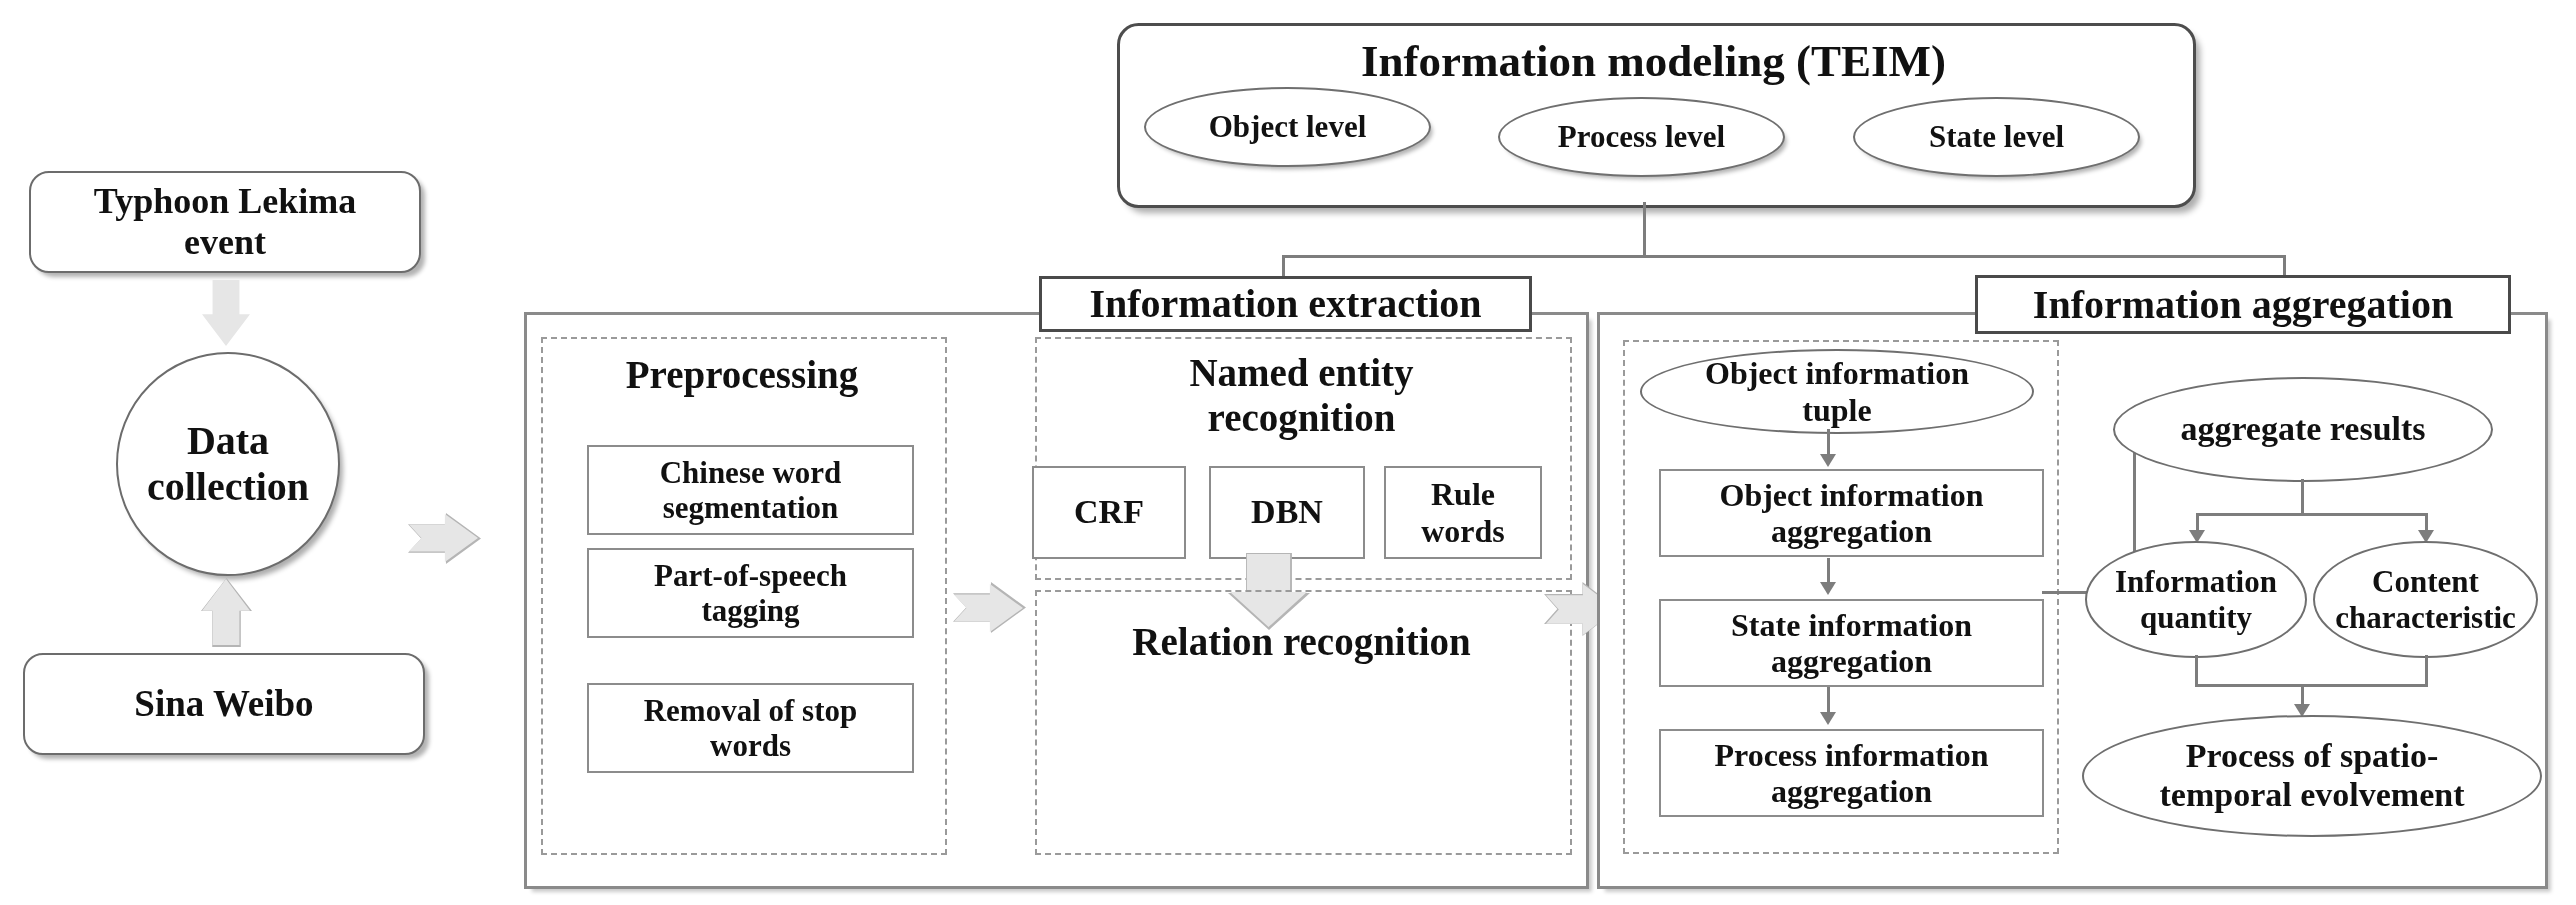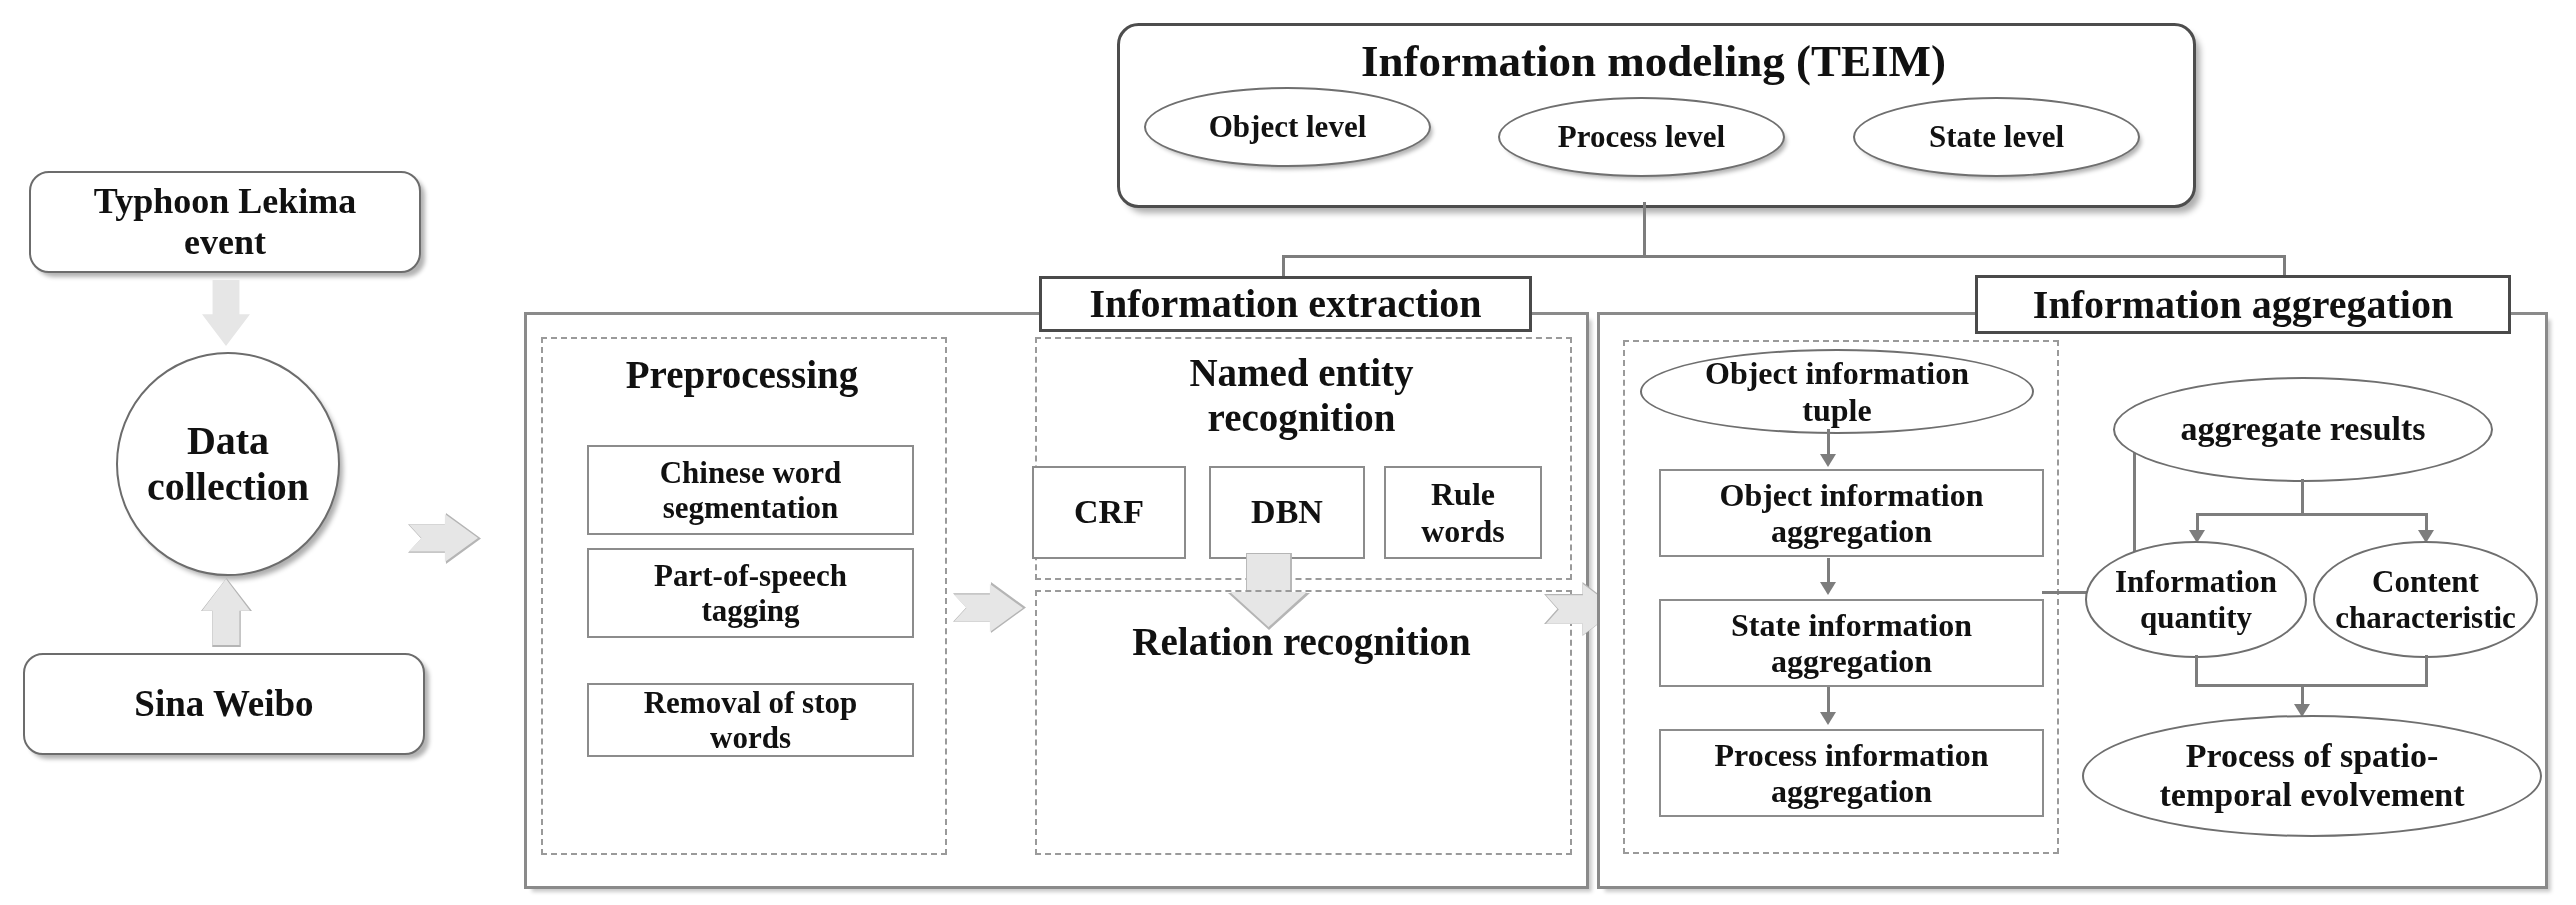--- a/index.html
+++ b/index.html
@@ -136,21 +136,21 @@
     </span>
   </div>
 
   <div class="node rect" style="left:587px;top:548px;width:327px;height:90px;font-size:31px;">
     <span>
       <span class="txt">Part-of-speech</span>
       <span class="txt">tagging</span>
     </span>
   </div>
 
-  <div class="node rect" style="left:587px;top:683px;width:327px;height:74px;font-size:31px;">
+  <div class="node rect" style="left:587px;top:683px;width:327px;height:90px;font-size:31px;">
     <span>
       <span class="txt">Removal of stop</span>
       <span class="txt">words</span>
     </span>
   </div>
 
   <div class="ba-outline ba-right" style="left:953px;top:582px;width:73px;height:51px;background:#b5b5b5;"></div>
   <div class="blockarrow ba-right" style="left:954px;top:584px;width:69px;height:48px;"></div>
 
   <div class="dashed" style="position:absolute;left:1035px;top:337px;width:533px;height:239px;"></div>

